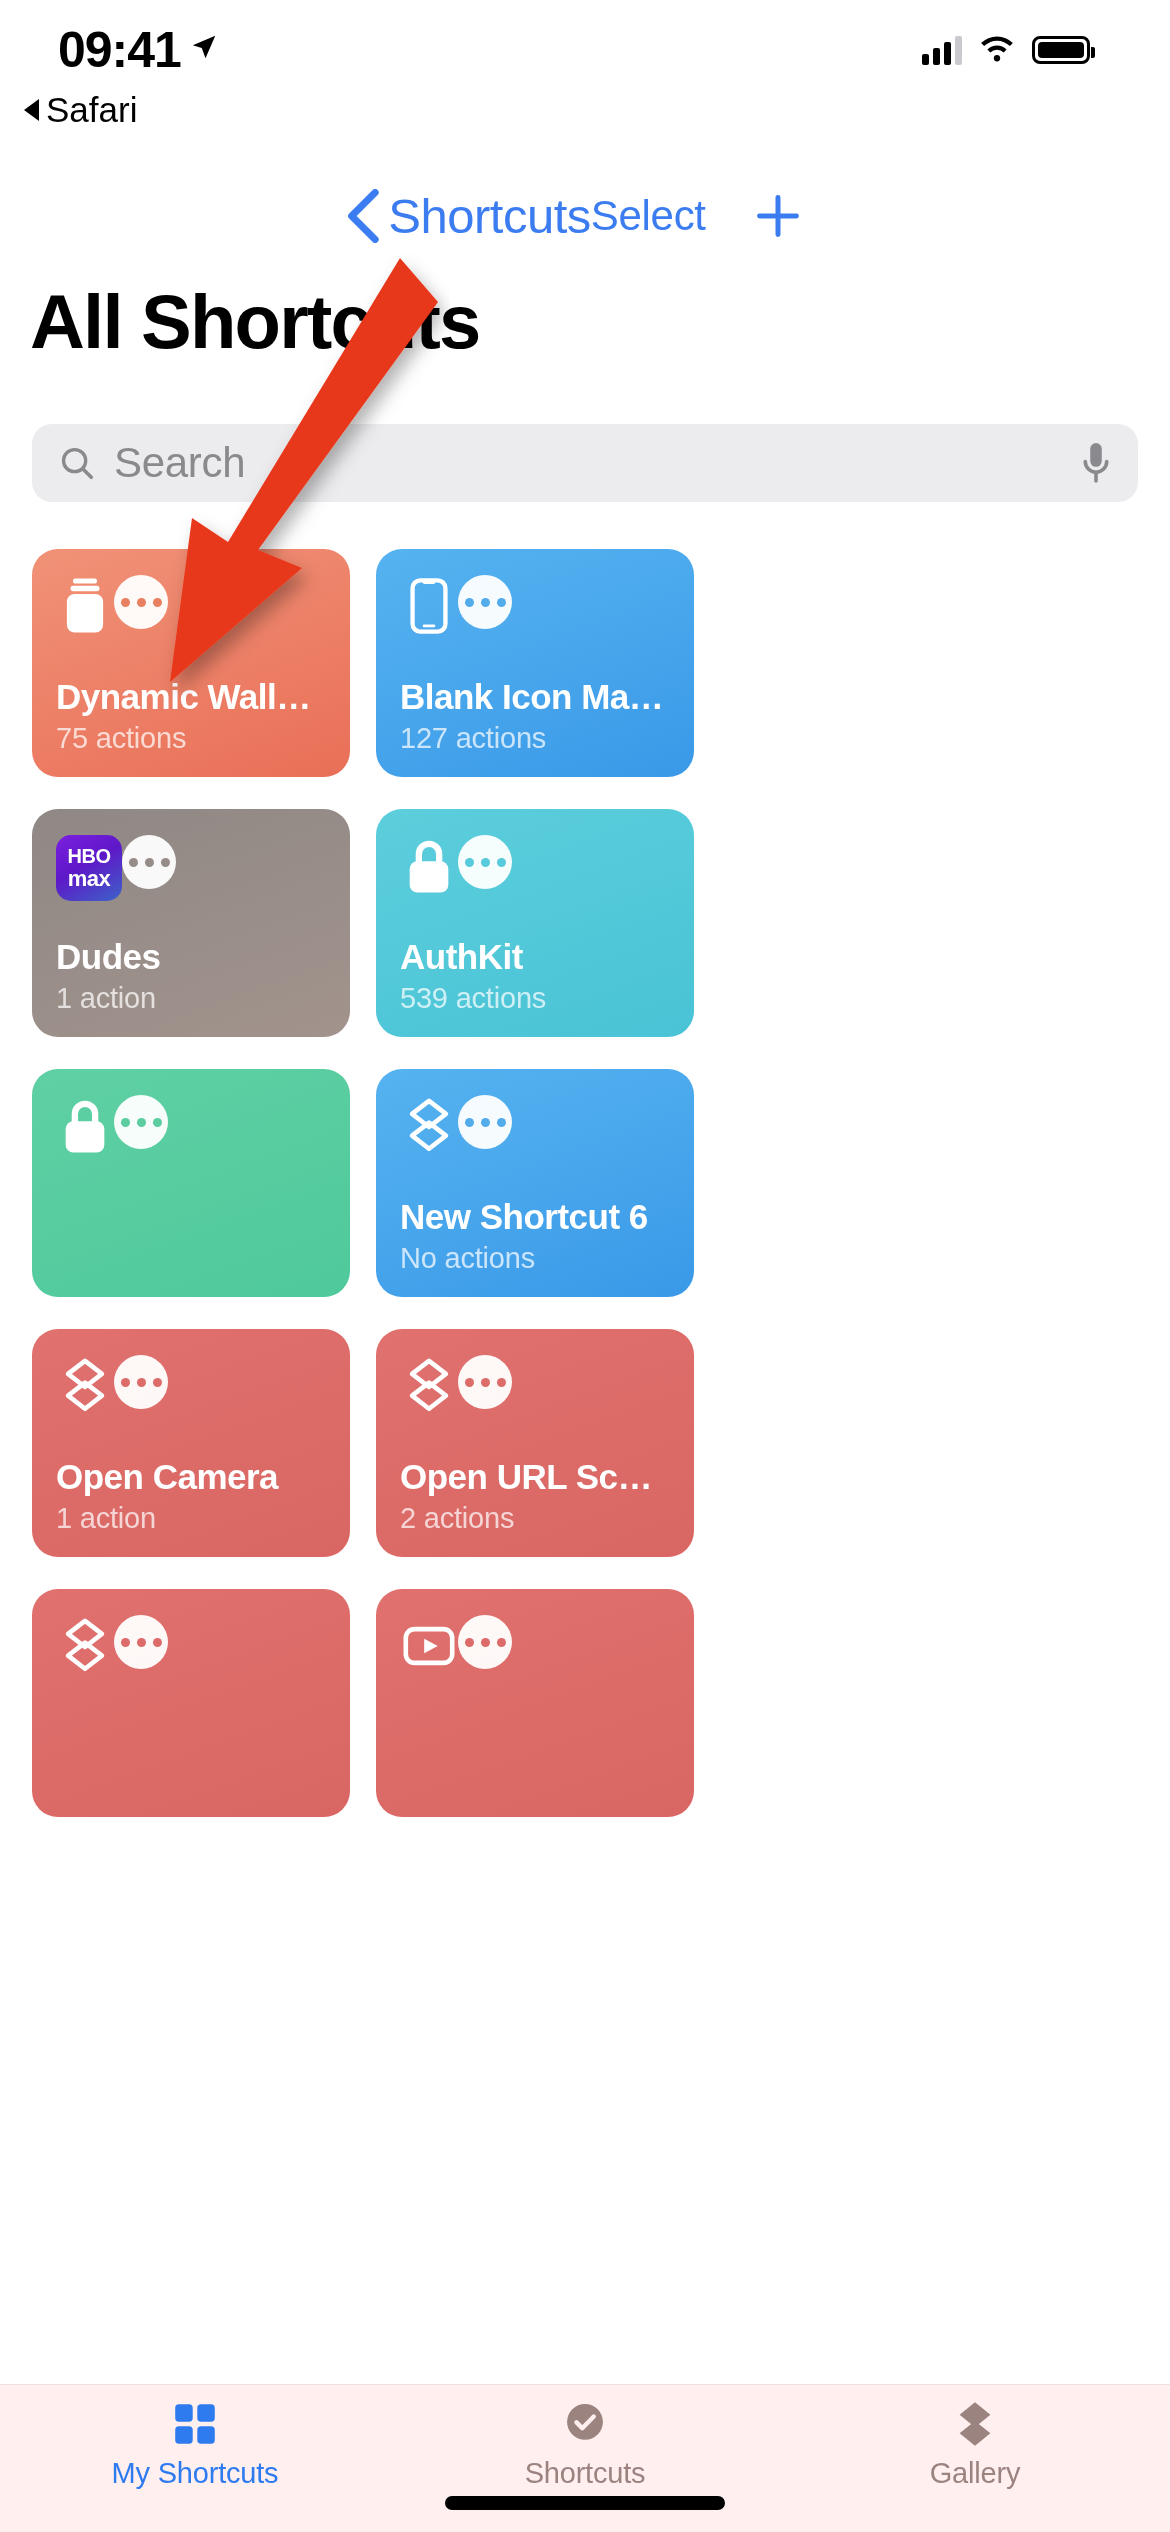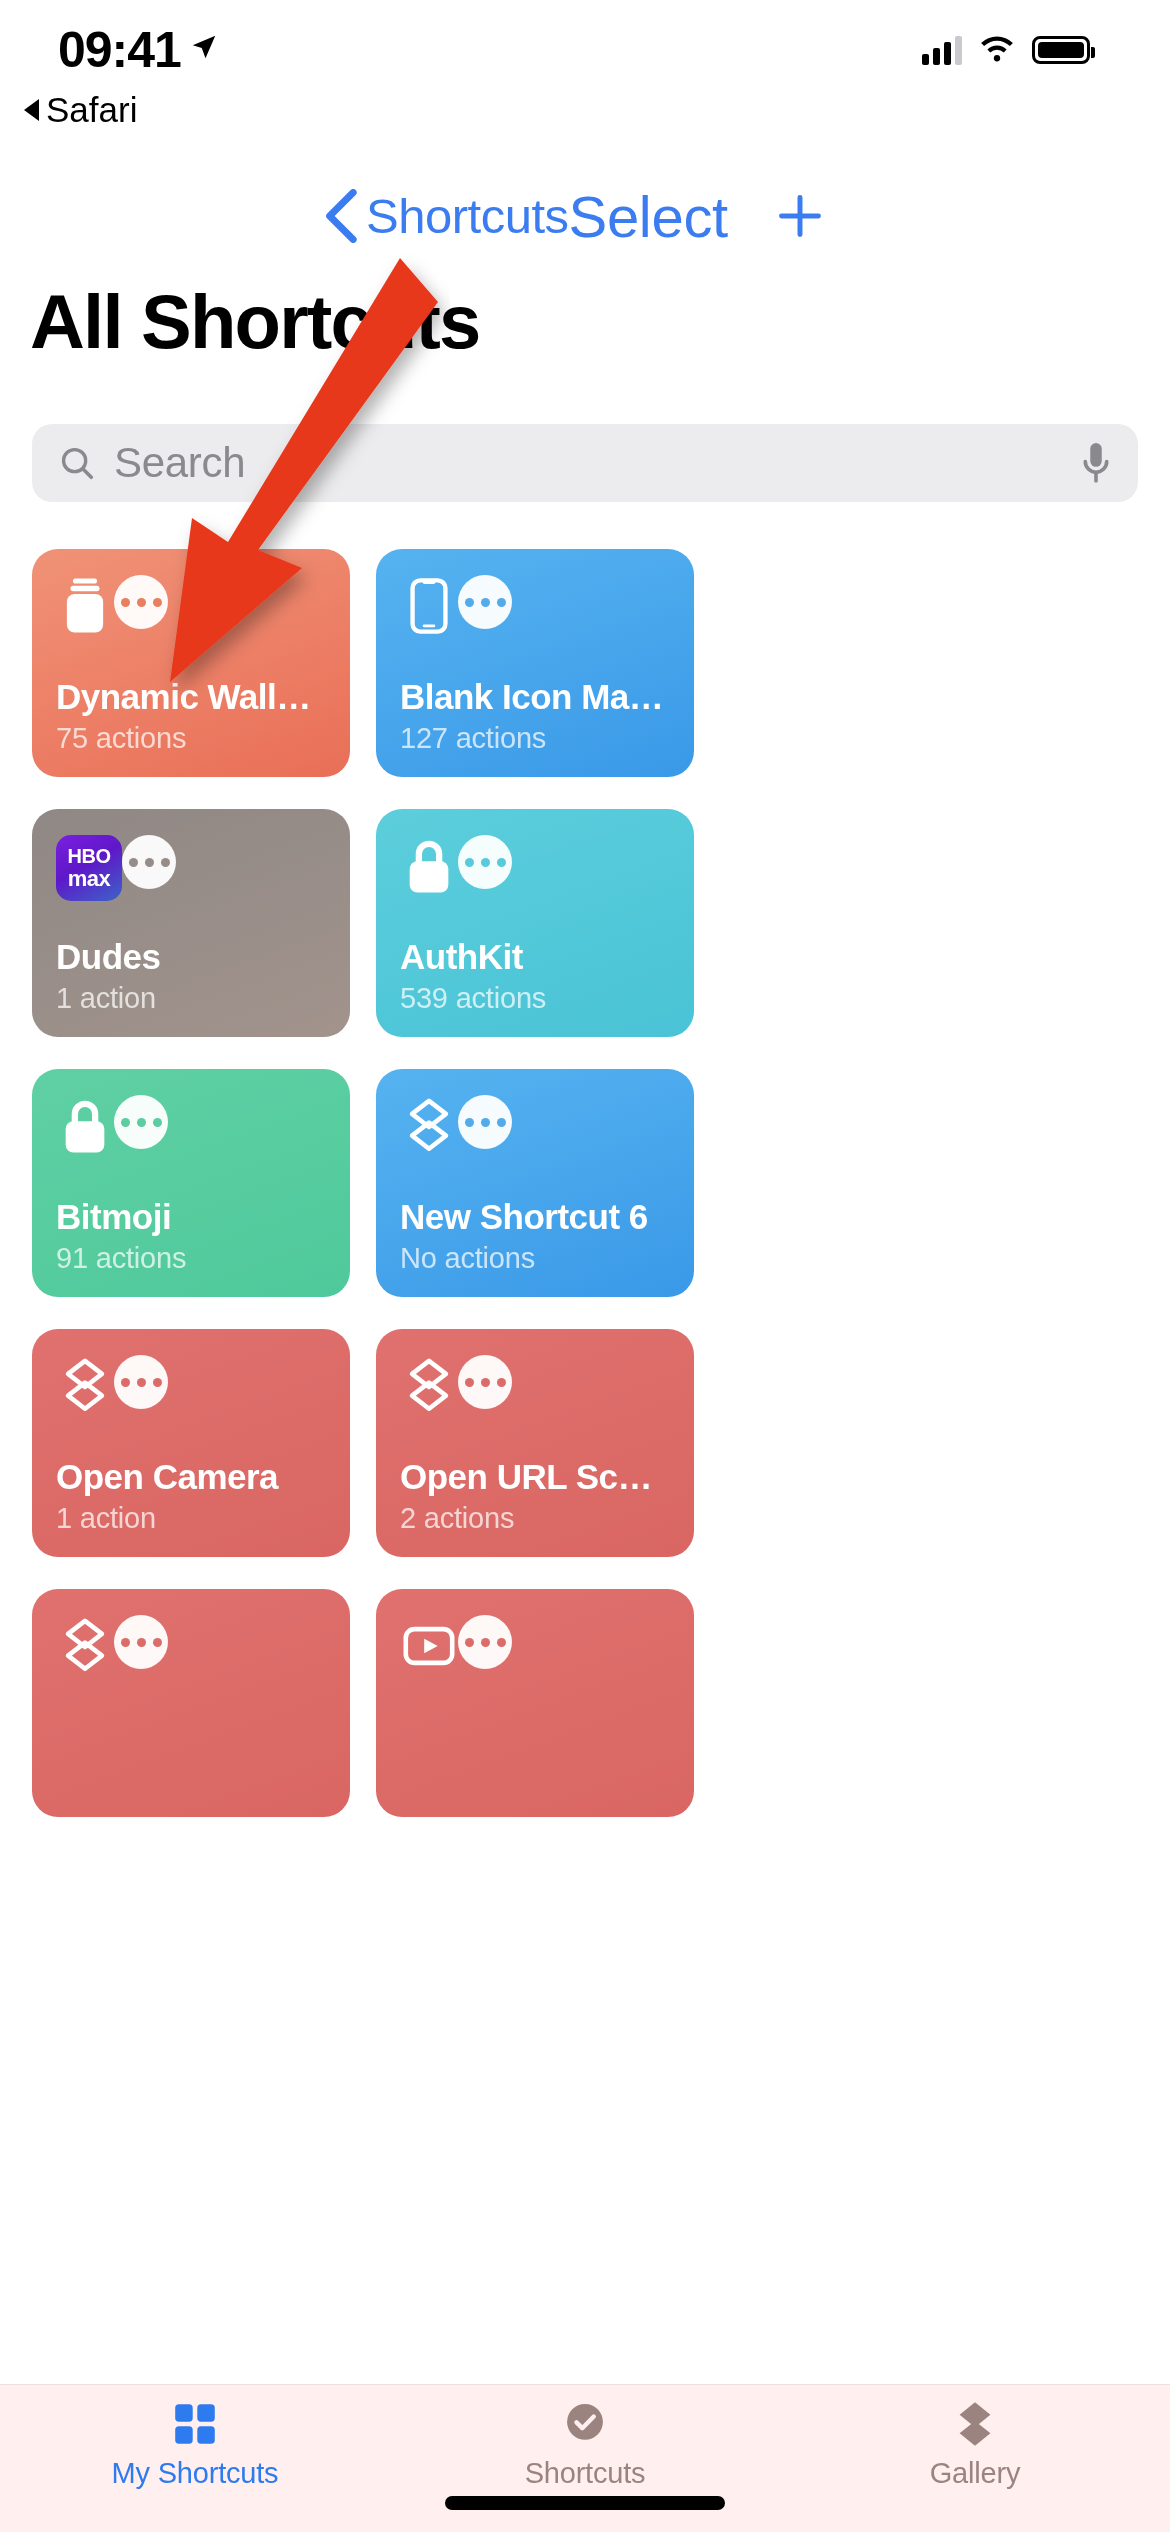--- a/index.html
+++ b/index.html
@@ -49,21 +49,21 @@
   
   .nav-bar{
     position:absolute; top:160px; left:0; width:1170px; height:112px;
     display:flex; align-items:center; justify-content:center;
     padding:0 44px 0 24px;
   }
   .nav-back{ display:flex; align-items:center; gap:8px; color:#3b7cf0; }
   .chev-left{ width:34px; height:54px; flex:none; }
   .nav-back-label{ font-size:49px; font-weight:400; color:#3b7cf0; letter-spacing:-0.5px; }
   .nav-right{ display:flex; align-items:center; gap:46px; }
-  .nav-select{ font-size:58px; color:#3b7cf0; letter-spacing:-0.3px; }
+  .nav-select{ font-size:42px; color:#3b7cf0; letter-spacing:-0.3px; }
   .plus-ic{ width:52px; height:52px; }
 
   
   .large-title{
     position:absolute; top:278px; left:30px;
     font-size:76px; font-weight:700; color:#000; letter-spacing:-1.8px;
   }
 
   
   .search-wrap{
@@ -290,24 +290,20 @@
         <svg class="card-glyph" viewBox="0 0 24 24">
           <rect x="4" y="10" width="16" height="13" rx="3.2" fill="#fff"></rect>
           <path d="M7.8 10.2 V7 a4.2 4.2 0 0 1 8.4 0 v3.2" fill="none" stroke="#fff" stroke-width="2.6" stroke-linecap="round"></path>
         </svg>
         <div class="ellipsis-btn">
           <span style="background:#5BCDA1"></span>
           <span style="background:#5BCDA1"></span>
           <span style="background:#5BCDA1"></span>
         </div>
       </div>
-      <div class="card-bottom">
-        <div class="card-title">Bitmoji</div>
-        <div class="card-sub">91 actions</div>
-      </div>
     </div>
     <div class="card" style="background: linear-gradient(160deg, rgb(86, 179, 240) 0%, rgb(58, 153, 232) 100%);">
       <div class="card-top">
         <svg class="card-glyph" viewBox="0 0 24 24">
           <path d="M12 1.6 L19 7 L12 12.4 L5 7 Z" fill="none" stroke="#fff" stroke-width="1.9" stroke-linejoin="round"></path>
           <path d="M12 10.6 L19 16 L12 21.4 L5 16 Z" fill="none" stroke="#fff" stroke-width="1.9" stroke-linejoin="round"></path>
         </svg>
         <div class="ellipsis-btn">
           <span style="background:#52ACEC"></span>
           <span style="background:#52ACEC"></span>

